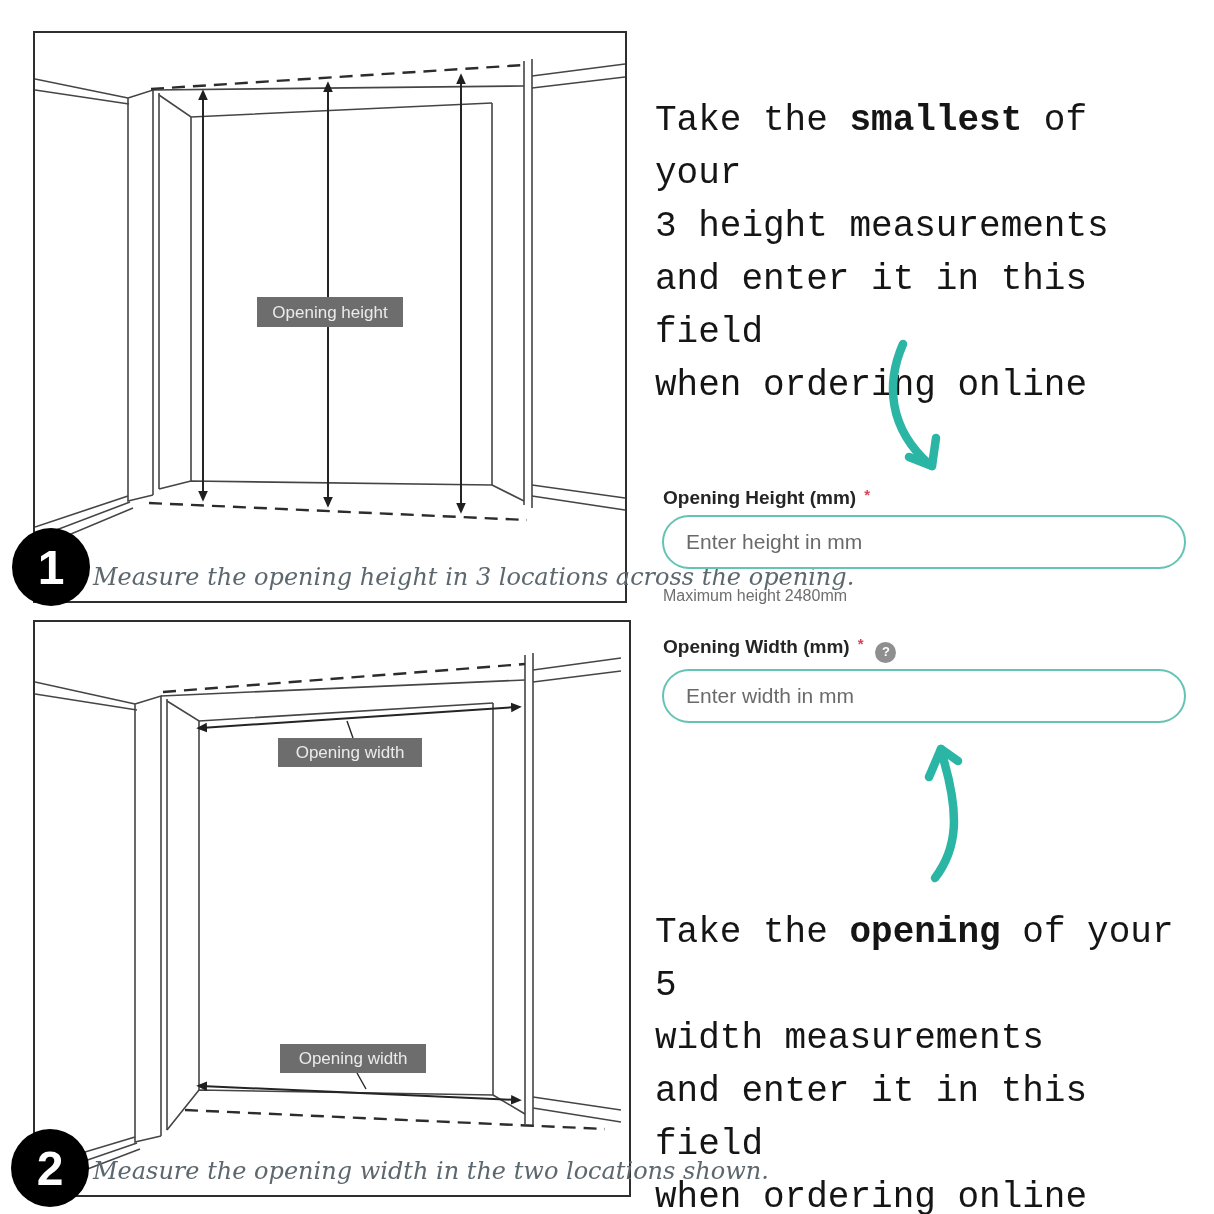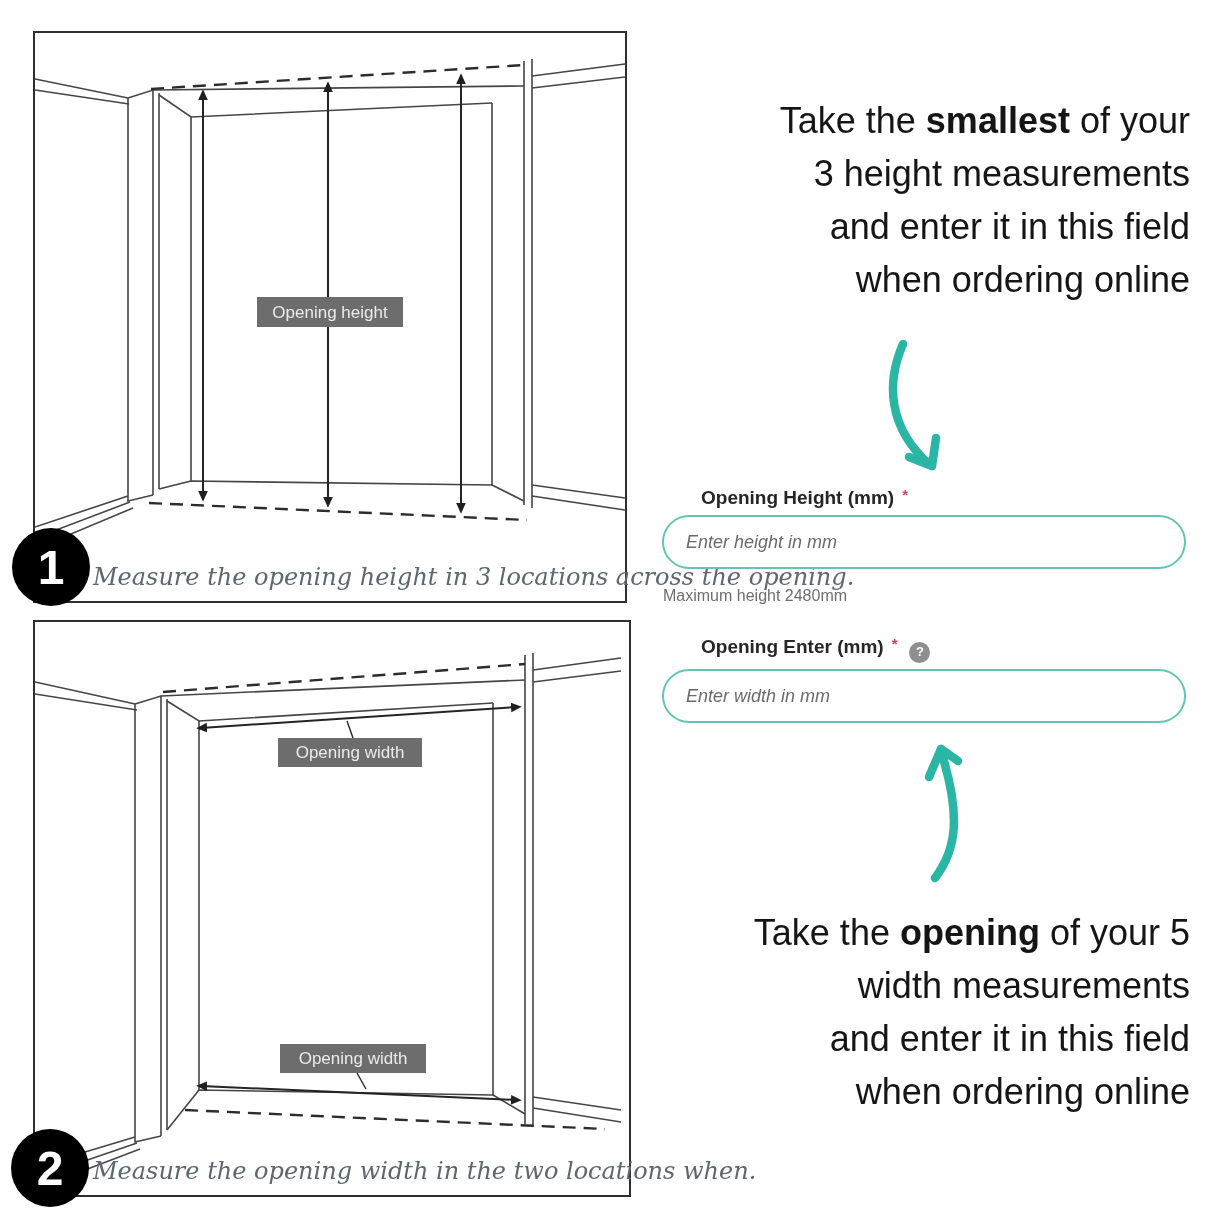--- a/index.html
+++ b/index.html
@@ -19,42 +19,42 @@
   }
   .badge{
     position:absolute;width:78px;height:78px;border-radius:50%;
     background:#000;color:#fff;display:flex;align-items:center;justify-content:center;
     font-size:48px;font-weight:700;z-index:5;
   }
   .badge1{left:-23px;top:495px;}
   .badge2{left:-24px;top:507px;}
   
   .instr{
-    position:absolute;left:655px;width:535px;text-align:right;
-    font-size:36px;line-height:53px;color:#151515;font-weight:400;margin:0;
+    position:absolute;left:655px;width:535px;text-align:left;
+    font-size:36px;line-height:53px;color:#151515;font-weight:400;margin:0;font-family:Liberation Mono, monospace;
   }
   .instr b{font-weight:700;}
   .p1{top:94px;}
   .p2{top:906px;}
   .flabel{
-    position:absolute;left:663px;font-size:19px;font-weight:700;color:#252525;line-height:22px;margin-left:38px;
+    position:absolute;left:663px;font-size:19px;font-weight:700;color:#252525;line-height:22px;
   }
   .flabel1{top:484px;}
   .flabel2{top:633px;}
   .req{color:#d6455a;font-size:15px;margin-left:8px;vertical-align:4px;font-weight:700;}
   .help-badge{
     display:inline-flex;width:21px;height:21px;border-radius:50%;
     background:#8f8f8f;color:#fff;font-size:13px;font-weight:700;
     align-items:center;justify-content:center;margin-left:12px;vertical-align:-3px;
     cursor:pointer;
   }
   .tinput{
     position:absolute;left:662px;box-sizing:border-box;width:524px;height:54px;
     border:2px solid #64c3b3;border-radius:27px;padding:0 22px;
-    font-size:18px;font-family:"Liberation Sans",sans-serif;color:#333;background:#fff;outline:none;font-style:italic;
+    font-size:21px;font-family:"Liberation Sans",sans-serif;color:#333;background:#fff;outline:none;
   }
   .tinput::placeholder{color:#6a6a6a;opacity:1;}
   .tin1{top:515px;}
   .tin2{top:669px;}
   .helper{position:absolute;left:663px;top:587px;font-size:16px;color:#6e6e6e;}
   .curve{position:absolute;}
   .arrow1{left:872px;top:333px;}
   .arrow2{left:905px;top:737px;}
   .tagtext{font-family:"Liberation Sans",sans-serif;font-size:17px;fill:#ebebeb;}
 </style>
@@ -133,21 +133,21 @@
     </g>
     <g>
       <rect x="243" y="116" width="144" height="29" fill="#6d6d6d"></rect>
       <text class="tagtext" x="315" y="136" text-anchor="middle">Opening width</text>
     </g>
     <g>
       <rect x="245" y="422" width="146" height="29" fill="#6d6d6d"></rect>
       <text class="tagtext" x="318" y="442" text-anchor="middle">Opening width</text>
     </g>
   </svg>
-  <figcaption class="caption">Measure the opening width in the two locations when.</figcaption>
+  <figcaption class="caption">Measure the opening width in the two locations shown.</figcaption>
   <div class="badge badge2">
     <span>2</span>
   </div>
 </figure>
 
 <p class="instr p1">
   <span>Take the </span><b>smallest</b><span> of your</span><br>
   <span>3 height measurements</span><br>
   <span>and enter it in this field</span><br>
   <span>when ordering online</span>
@@ -161,21 +161,21 @@
   </g>
 </svg>
 
 <label class="flabel flabel1">
   <span>Opening Height (mm)</span><span class="req">*</span>
 </label>
 <input class="tinput tin1" type="text" placeholder="Enter height in mm" style="">
 <div class="helper">Maximum height 2480mm</div>
 
 <label class="flabel flabel2">
-  <span>Opening Enter (mm)</span><span class="req">*</span><span class="help-badge">?</span>
+  <span>Opening Width (mm)</span><span class="req">*</span><span class="help-badge">?</span>
 </label>
 <input class="tinput tin2" type="text" placeholder="Enter width in mm" style="">
 
 <svg class="curve arrow2" width="70" height="148" viewBox="0 0 70 148">
   <g stroke="#2bb5a5" stroke-width="8.5" stroke-linecap="round" stroke-linejoin="round" fill="none">
     <path d="M30,141 C52,112 56,78 36,14"></path>
     <path d="M36,12 L24,40"></path>
     <path d="M36,12 L53,24"></path>
   </g>
 </svg>

